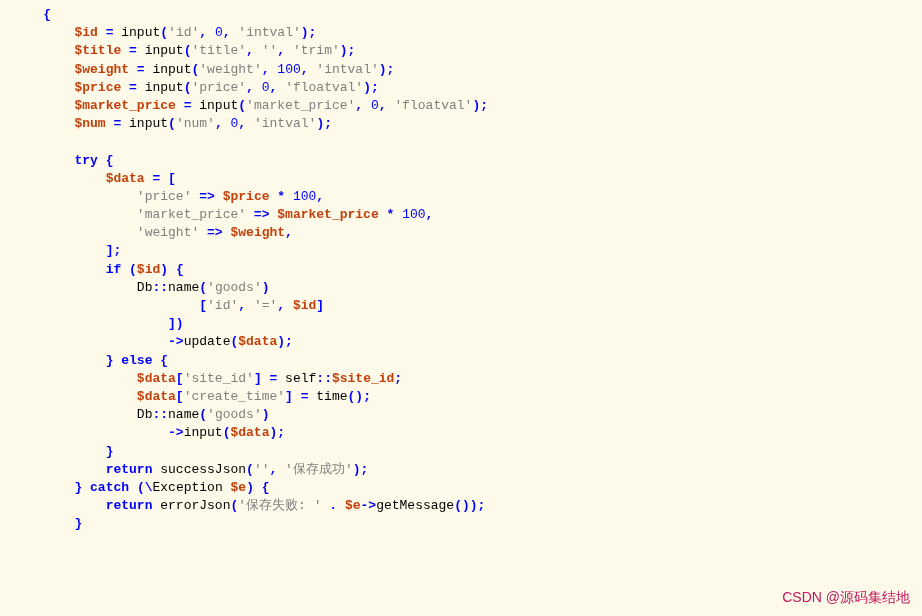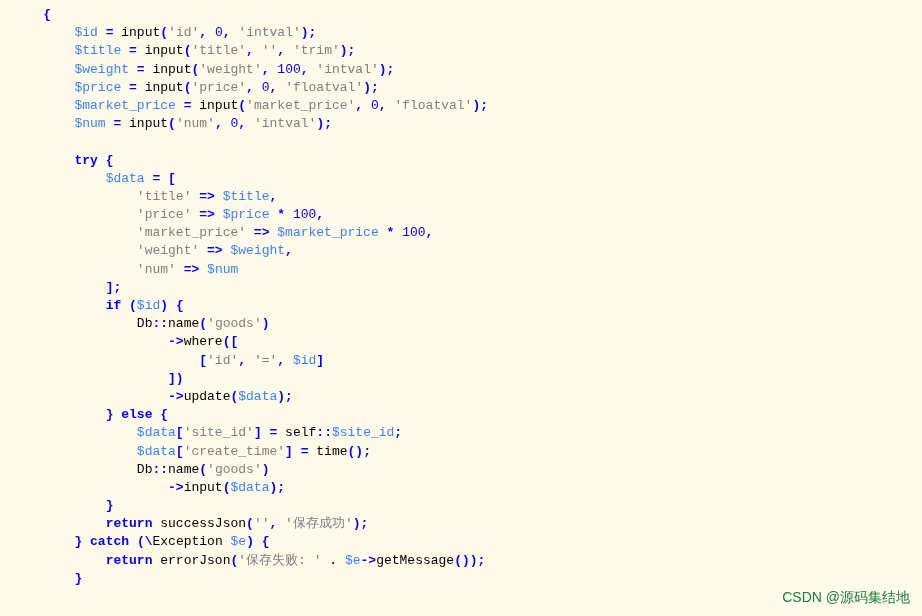--- a/index.html
+++ b/index.html
@@ -14,59 +14,56 @@
       position: relative;
       overflow: hidden;
     }
     .code-container {
       padding: 6px 12px;
     }
     .line {
       white-space: pre;
     }
     .kw { color: #0000ff; font-weight: bold; }
-    .var { color: #3b82f6; }
+    .var { color: #c2410c; font-weight: bold; }
     .str { color: #808080; }
     .num { color: #0000ff; }
     .punct { color: #0000ff; font-weight: bold; }
     .op { color: #0000ff; font-weight: bold; }
     .plain { color: #000000; }
     .watermark {
       position: absolute;
       bottom: 8px;
       right: 12px;
-      color: #15803d;
+      color: #be185d;
       font-size: 14px;
       font-family: -apple-system, sans-serif;
       margin-left: 8px;
     }
   </style>
 </head>
 <body>
 
 <div class="code-container" id="code-root">
     <div class="line">    <span class="punct">{</span></div>
     <div class="line">        <span class="var">$id</span><span class="plain"> </span><span class="op">=</span><span class="plain"> input</span><span class="punct">(</span><span class="str">'id'</span><span class="punct">,</span><span class="plain"> </span><span class="num">0</span><span class="punct">,</span><span class="plain"> </span><span class="str">'intval'</span><span class="punct">);</span></div>
     <div class="line">        <span class="var">$title</span><span class="plain"> </span><span class="op">=</span><span class="plain"> input</span><span class="punct">(</span><span class="str">'title'</span><span class="punct">,</span><span class="plain"> </span><span class="str">''</span><span class="punct">,</span><span class="plain"> </span><span class="str">'trim'</span><span class="punct">);</span></div>
     <div class="line">        <span class="var">$weight</span><span class="plain"> </span><span class="op">=</span><span class="plain"> input</span><span class="punct">(</span><span class="str">'weight'</span><span class="punct">,</span><span class="plain"> </span><span class="num">100</span><span class="punct">,</span><span class="plain"> </span><span class="str">'intval'</span><span class="punct">);</span></div>
     <div class="line">        <span class="var">$price</span><span class="plain"> </span><span class="op">=</span><span class="plain"> input</span><span class="punct">(</span><span class="str">'price'</span><span class="punct">,</span><span class="plain"> </span><span class="num">0</span><span class="punct">,</span><span class="plain"> </span><span class="str">'floatval'</span><span class="punct">);</span></div>
     <div class="line">        <span class="var">$market_price</span><span class="plain"> </span><span class="op">=</span><span class="plain"> input</span><span class="punct">(</span><span class="str">'market_price'</span><span class="punct">,</span><span class="plain"> </span><span class="num">0</span><span class="punct">,</span><span class="plain"> </span><span class="str">'floatval'</span><span class="punct">);</span></div>
     <div class="line">        <span class="var">$num</span><span class="plain"> </span><span class="op">=</span><span class="plain"> input</span><span class="punct">(</span><span class="str">'num'</span><span class="punct">,</span><span class="plain"> </span><span class="num">0</span><span class="punct">,</span><span class="plain"> </span><span class="str">'intval'</span><span class="punct">);</span></div>
     <div class="line">&nbsp;</div>
     <div class="line">        <span class="kw">try</span><span class="plain"> </span><span class="punct">{</span></div>
     <div class="line">            <span class="var">$data</span><span class="plain"> </span><span class="op">=</span><span class="plain"> </span><span class="punct">[</span></div>
-    <div class="line">                <span class="str">'title'</span><span class="plain"> </span><span class="op">=&gt;</span><span class="plain"> </span><span class="var">$title</span><span class="punct">,</span></div>
     <div class="line">                <span class="str">'price'</span><span class="plain"> </span><span class="op">=&gt;</span><span class="plain"> </span><span class="var">$price</span><span class="plain"> </span><span class="op">*</span><span class="plain"> </span><span class="num">100</span><span class="punct">,</span></div>
     <div class="line">                <span class="str">'market_price'</span><span class="plain"> </span><span class="op">=&gt;</span><span class="plain"> </span><span class="var">$market_price</span><span class="plain"> </span><span class="op">*</span><span class="plain"> </span><span class="num">100</span><span class="punct">,</span></div>
     <div class="line">                <span class="str">'weight'</span><span class="plain"> </span><span class="op">=&gt;</span><span class="plain"> </span><span class="var">$weight</span><span class="punct">,</span></div>
-    <div class="line">                <span class="str">'num'</span><span class="plain"> </span><span class="op">=&gt;</span><span class="plain"> </span><span class="var">$num</span></div>
     <div class="line">            <span class="punct">];</span></div>
     <div class="line">            <span class="kw">if</span><span class="plain"> </span><span class="punct">(</span><span class="var">$id</span><span class="punct">)</span><span class="plain"> </span><span class="punct">{</span></div>
     <div class="line">                <span class="plain">Db</span><span class="op">::</span><span class="plain">name</span><span class="punct">(</span><span class="str">'goods'</span><span class="punct">)</span></div>
-    <div class="line">                    <span class="op">-&gt;</span><span class="plain">where</span><span class="punct">([</span></div>
     <div class="line">                        <span class="punct">[</span><span class="str">'id'</span><span class="punct">,</span><span class="plain"> </span><span class="str">'='</span><span class="punct">,</span><span class="plain"> </span><span class="var">$id</span><span class="punct">]</span></div>
     <div class="line">                    <span class="punct">])</span></div>
     <div class="line">                    <span class="op">-&gt;</span><span class="plain">update</span><span class="punct">(</span><span class="var">$data</span><span class="punct">);</span></div>
     <div class="line">            <span class="punct">}</span><span class="plain"> </span><span class="kw">else</span><span class="plain"> </span><span class="punct">{</span></div>
     <div class="line">                <span class="var">$data</span><span class="punct">[</span><span class="str">'site_id'</span><span class="punct">]</span><span class="plain"> </span><span class="op">=</span><span class="plain"> self</span><span class="op">::</span><span class="var">$site_id</span><span class="punct">;</span></div>
     <div class="line">                <span class="var">$data</span><span class="punct">[</span><span class="str">'create_time'</span><span class="punct">]</span><span class="plain"> </span><span class="op">=</span><span class="plain"> time</span><span class="punct">();</span></div>
     <div class="line">                <span class="plain">Db</span><span class="op">::</span><span class="plain">name</span><span class="punct">(</span><span class="str">'goods'</span><span class="punct">)</span></div>
     <div class="line">                    <span class="op">-&gt;</span><span class="plain">input</span><span class="punct">(</span><span class="var">$data</span><span class="punct">);</span></div>
     <div class="line">            <span class="punct">}</span></div>
     <div class="line">            <span class="kw">return</span><span class="plain"> successJson</span><span class="punct">(</span><span class="str">''</span><span class="punct">,</span><span class="plain"> </span><span class="str">'保存成功'</span><span class="punct">);</span></div>

